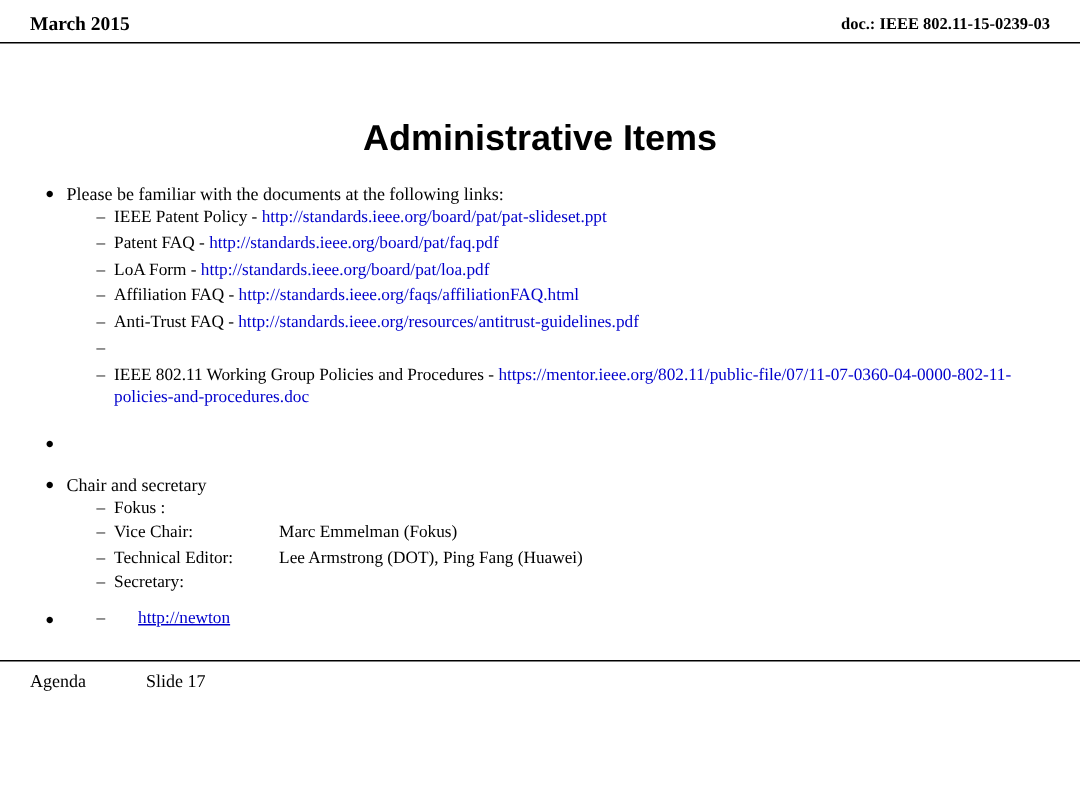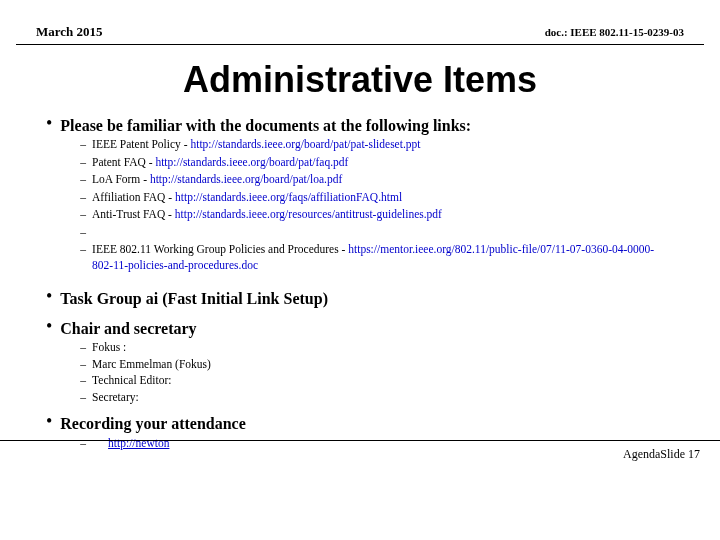--- a/index.html
+++ b/index.html
@@ -11,21 +11,21 @@
       font-family: 'Times New Roman', Times, serif;
       font-size: 13px;
       color: #000000;
       overflow: hidden;
       position: relative;
     }
 
     .slide-container {
       width: 720px;
       height: 468px;
-      padding: 16px;
+      padding: 0;
       position: relative;
     }
 
     
     .header {
       display: flex;
       justify-content: space-between;
       align-items: center;
       padding: 8px 20px 4px 20px;
       border-bottom: 1px solid #000;
@@ -42,24 +42,25 @@
       font-weight: bold;
     }
 
     
     .title-section {
       text-align: center;
       padding: 10px 20px 14px 20px;
     }
 
     .main-title {
-      font-size: 36px;
+      font-size: 24px;
       font-weight: bold;
       font-family: Arial, Helvetica, sans-serif;
       color: #000;
+      margin-top: 36px;
     }
 
     
     .content {
       padding: 0 30px 0 30px;
     }
 
     .bullet-item {
       display: flex;
       align-items: flex-start;
@@ -67,22 +68,22 @@
     }
 
     .bullet-dot {
       font-size: 18px;
       margin-right: 8px;
       margin-top: -2px;
       flex-shrink: 0;
     }
 
     .bullet-text {
-      font-size: 16px;
-      font-weight: bold;
+      font-size: 12px;
+      font-weight: normal;
       line-height: 1.4;
     }
 
     .sub-list {
       list-style: none;
       margin-left: 20px;
       margin-bottom: 6px;
     }
 
     .sub-list li {
@@ -126,24 +127,25 @@
       flex-shrink: 0;
     }
 
     
     .footer {
       position: absolute;
       bottom: 0;
       left: 0;
       right: 0;
       display: flex;
-      justify-content: flex-end;
+      justify-content: flex-start;
       align-items: center;
       padding: 6px 20px;
       border-top: 1px solid #000;
+      gap: 40px;
     }
 
     .footer-left {
       font-size: 12px;
     }
 
     .footer-right {
       font-size: 12px;
     }
 
@@ -200,52 +202,52 @@
           <li>
             <span class="dash">–</span>
             <span><span class="normal-text">IEEE 802.11 Working Group Policies and Procedures - </span><span class="link-text">https://mentor.ieee.org/802.11/public-file/07/11-07-0360-04-0000-802-11-policies-and-procedures.doc</span></span>
           </li>
         </ul>
       </div>
     </div>
 
     <div class="bullet-item">
       <span class="bullet-dot">•</span>
-      <span class="bullet-text">Task Group ai (Fast Initial Link Setup)</span>
     </div>
 
     <div class="bullet-item" style="margin-bottom:2px;">
       <span class="bullet-dot">•</span>
       <div>
         <span class="bullet-text">Chair and secretary</span>
         <ul class="chair-list">
           <li>
             <span class="dash">–</span>
             <span class="chair-label">Fokus :</span>
           </li>
           <li>
             <span class="dash">–</span>
+            <span class="chair-label">Vice Chair:</span>
             <span>Marc Emmelman (Fokus)</span>
           </li>
           <li>
             <span class="dash">–</span>
             <span class="chair-label">Technical  Editor:</span>
+            <span>Lee Armstrong (DOT), Ping Fang (Huawei)</span>
           </li>
           <li>
             <span class="dash">–</span>
             <span class="chair-label">Secretary:</span>
           </li>
         </ul>
       </div>
     </div>
 
     <div class="bullet-item">
       <span class="bullet-dot">•</span>
       <div>
-        <span class="bullet-text">Recording your attendance</span>
         <ul class="sub-list">
           <li>
             <span class="dash">–</span>
             <span class="link-text recording-link">http://newton</span>
           </li>
         </ul>
       </div>
     </div>
 
   </div>

